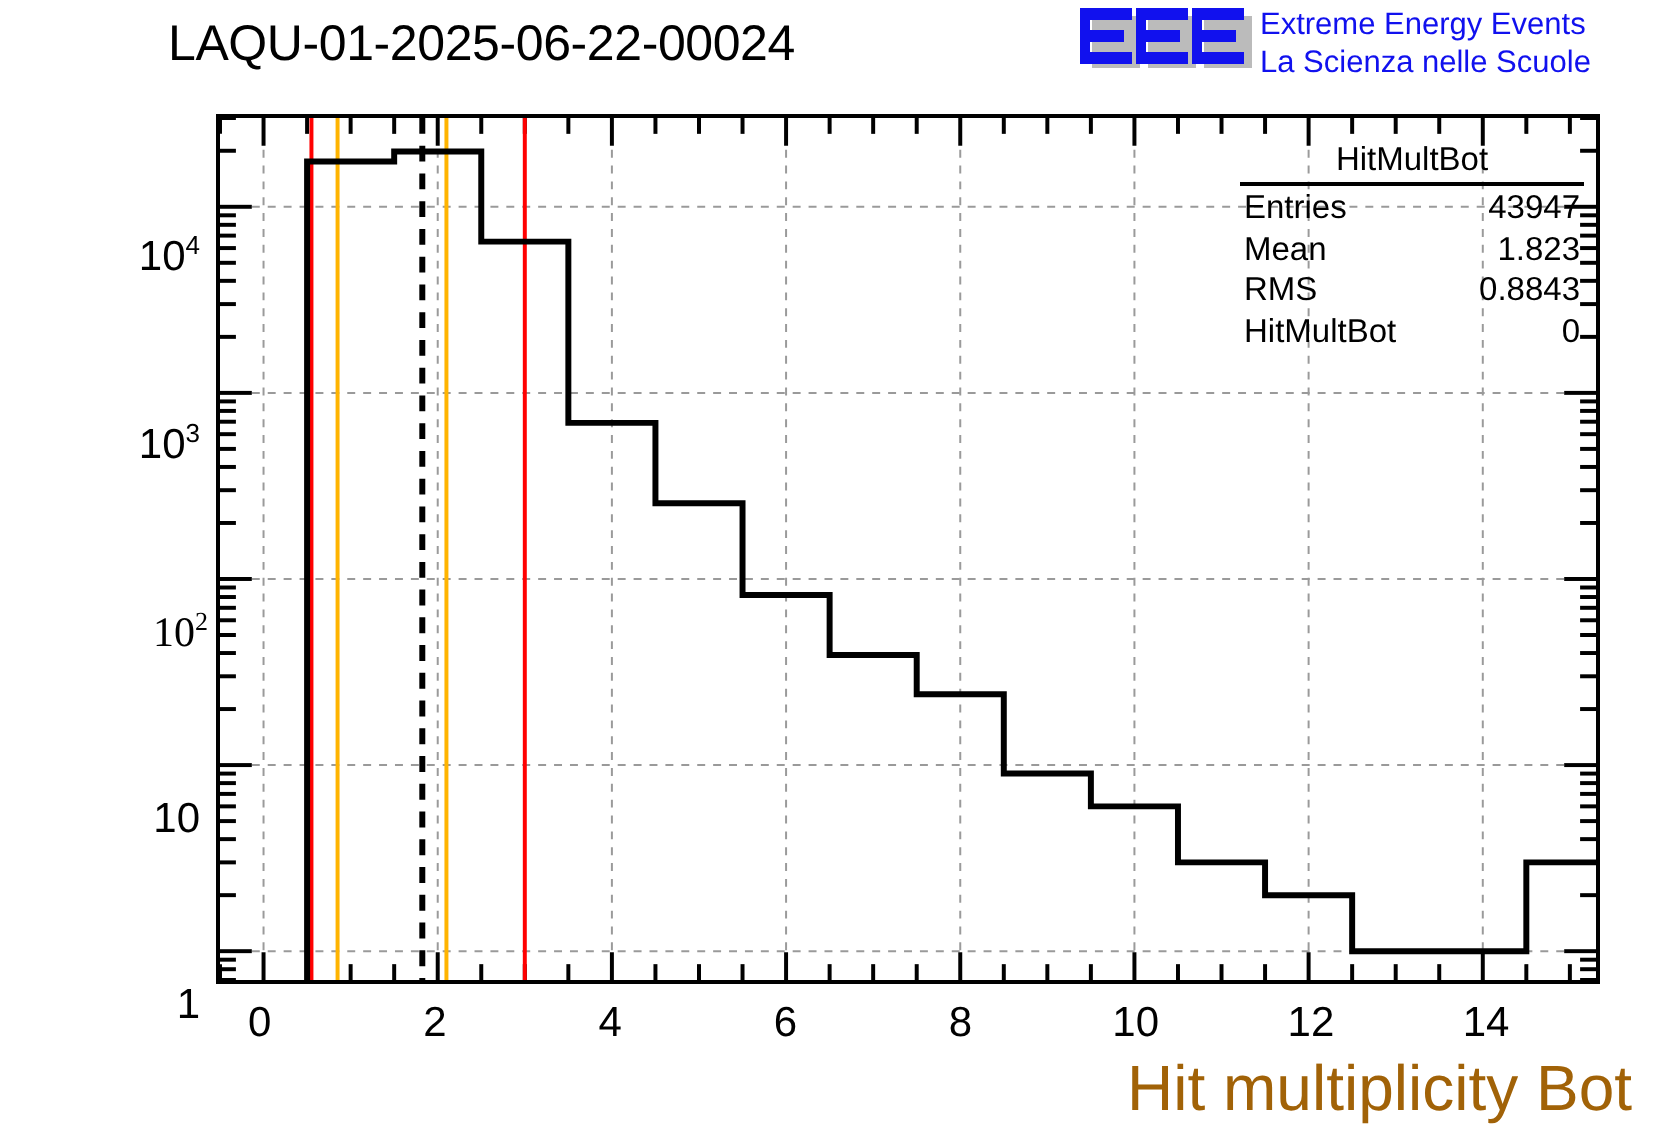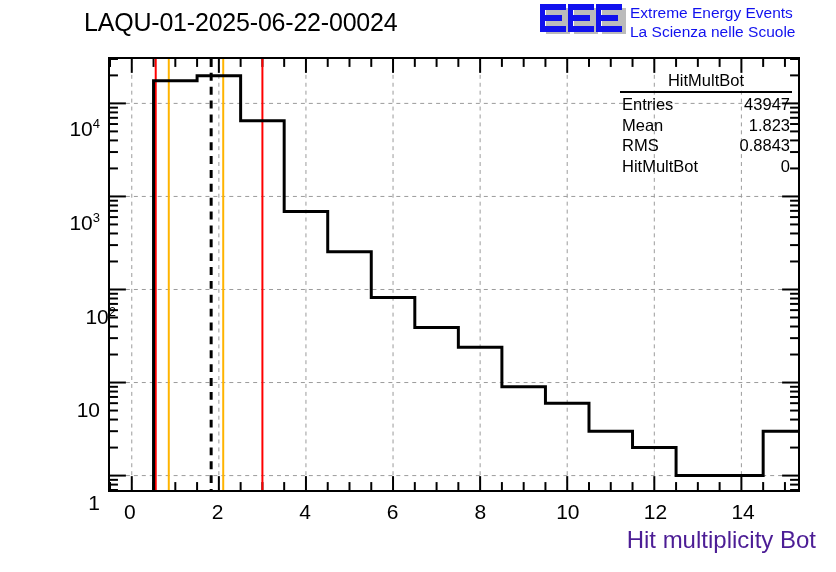--- a/index.html
+++ b/index.html
@@ -50,21 +50,21 @@
   .ylab{
     position:absolute;font-size:21px;color:#000;text-align:right;
     white-space:nowrap;transform:translateY(-50%);margin-top:26px;
   }
   .ylab sup{font-size:13px;vertical-align:super;}
   .xlab{
     position:absolute;font-size:21px;color:#000;text-align:center;
     white-space:nowrap;transform:translateX(-50%);
   }
   #x-axis-title{
-    position:absolute;right:20px;top:526px;font-size:24px;color:#4c1d95;white-space:nowrap;
+    position:absolute;right:20px;top:526px;font-size:32px;color:#a16207;white-space:nowrap;
   }
 </style>
 </head>
 <body>
 
 <div id="canvas">
 
   <div id="run-title">LAQU-01-2025-06-22-00024</div>
 
   <div id="logo">
@@ -271,21 +271,21 @@
         </g>
       <g id="g-hist">
           <path d="M 43.79746835443037 435 L 43.79746835443037 21.98309246405438 L 87.59493670886074 21.98309246405438 L 87.59493670886074 16.946890030705447 L 131.39240506329114 16.946890030705447 L 131.39240506329114 62.37672444001055 L 175.1898734177215 62.37672444001055 L 175.1898734177215 153.85250856901655 L 218.98734177215186 153.85250856901655 L 218.98734177215186 194.45126364107978 L 262.7848101265823 194.45126364107978 L 262.7848101265823 240.72390580344972 L 306.5822784810126 240.72390580344972 L 306.5822784810126 271.0337542698113 L 350.379746835443 271.0337542698113 L 350.379746835443 290.83529879160653 L 394.1772151898734 290.83529879160653 L 394.1772151898734 330.8386385741398 L 437.97468354430373 330.8386385741398 L 437.97468354430373 347.3756234161065 L 481.77215189873414 347.3756234161065 L 481.77215189873414 375.64578572835654 L 525.5696202531645 375.64578572835654 L 525.5696202531645 392.18277057032327 L 569.367088607595 392.18277057032327 L 569.367088607595 420.45293288257324 L 613.1645569620252 420.45293288257324 L 613.1645569620252 420.45293288257324 L 656.9620253164557 420.45293288257324 L 656.9620253164557 375.64578572835654 L 700.759493670886 375.64578572835654 L 700.759493670886 420.45293288257324 L NaN 420.45293288257324 L 700.759493670886 435" fill="none" stroke="#000000" stroke-width="3" stroke-linejoin="miter"></path>
         </g>
     </svg>
   </div>
 
   <div id="y-labels">
       <div class="ylab" style="top: 477.453px; left: 28px; width: 72px;">1</div>
       <div class="ylab" style="top: 383.541px; left: 28px; width: 72px;">10</div>
-      <div class="ylab" style="top: 289.63px; left: 44px; width: 72px;">10<sup>2</sup></div>
+      <div class="ylab" style="top: 289.63px; left: 32px; width: 72px; font-family: Liberation Serif, serif;">10<sup>2</sup></div>
       <div class="ylab" style="top: 195.719px; left: 28px; width: 72px;">10<sup>3</sup></div>
       <div class="ylab" style="top: 101.807px; left: 28px; width: 72px;">10<sup>4</sup></div>
     </div>
   <div id="x-labels">
       <div class="xlab" style="left: 129.899px; top: 500px;">0</div>
       <div class="xlab" style="left: 217.494px; top: 500px;">2</div>
       <div class="xlab" style="left: 305.089px; top: 500px;">4</div>
       <div class="xlab" style="left: 392.684px; top: 500px;">6</div>
       <div class="xlab" style="left: 480.278px; top: 500px;">8</div>
       <div class="xlab" style="left: 567.873px; top: 500px;">10</div>

